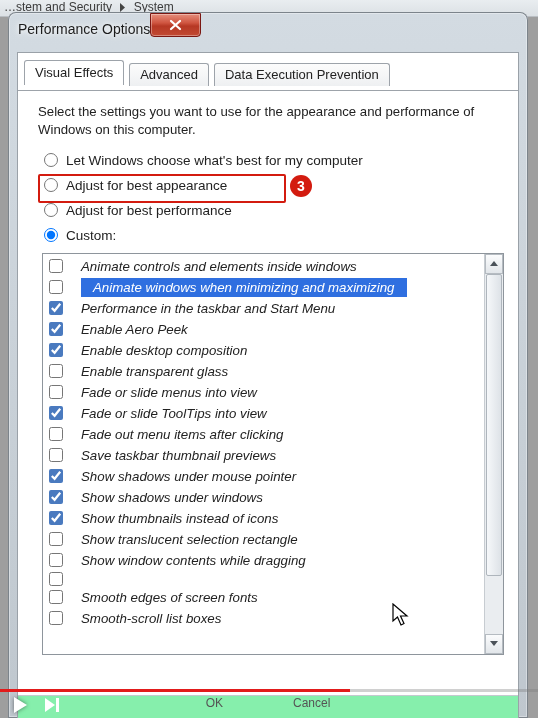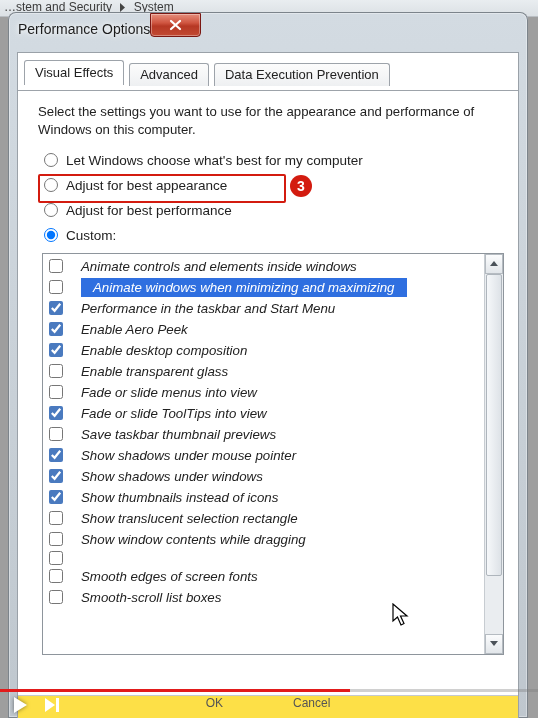--- a/index.html
+++ b/index.html
@@ -235,21 +235,21 @@
   .li.selected span{
     background:#2f6fe0;
     color:#fff;
     padding:0 12px;
   }
 
   .btnrow {
     position:absolute;
     bottom:0; left:0; right:0;
     height:22px;
-    background:#fde047;
+    background:#86efac;
     border-top:1px solid #c4c9cf;
     display:flex;
     justify-content:center;
     gap:70px;
     align-items:flex-start;
     font-size:12px;
     color:#555;
     overflow:hidden;
   }
 
@@ -397,20 +397,24 @@
             <div class="li">
               <input type="checkbox" style="">
               <span>Fade or slide menus into view</span>
             </div>
             <div class="li">
               <input type="checkbox" checked="" style="">
               <span>Fade or slide ToolTips into view</span>
             </div>
             <div class="li">
               <input type="checkbox" style="">
+              <span>Fade out menu items after clicking</span>
+            </div>
+            <div class="li">
+              <input type="checkbox" style="">
               <span>Save taskbar thumbnail previews</span>
             </div>
             <div class="li">
               <input type="checkbox" checked="" style="">
               <span>Show shadows under mouse pointer</span>
             </div>
             <div class="li">
               <input type="checkbox" checked="" style="">
               <span>Show shadows under windows</span>
             </div>

